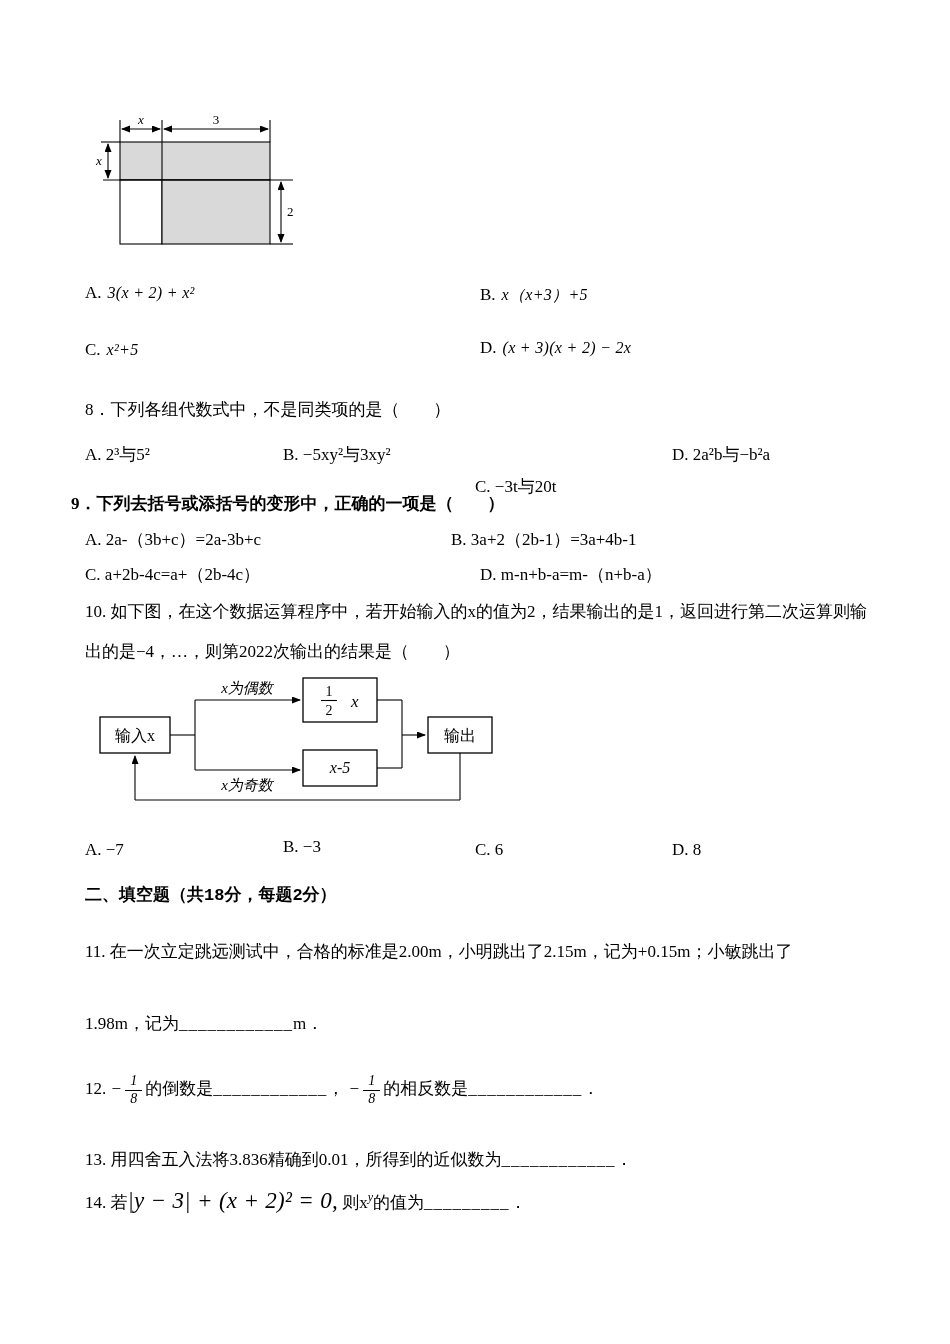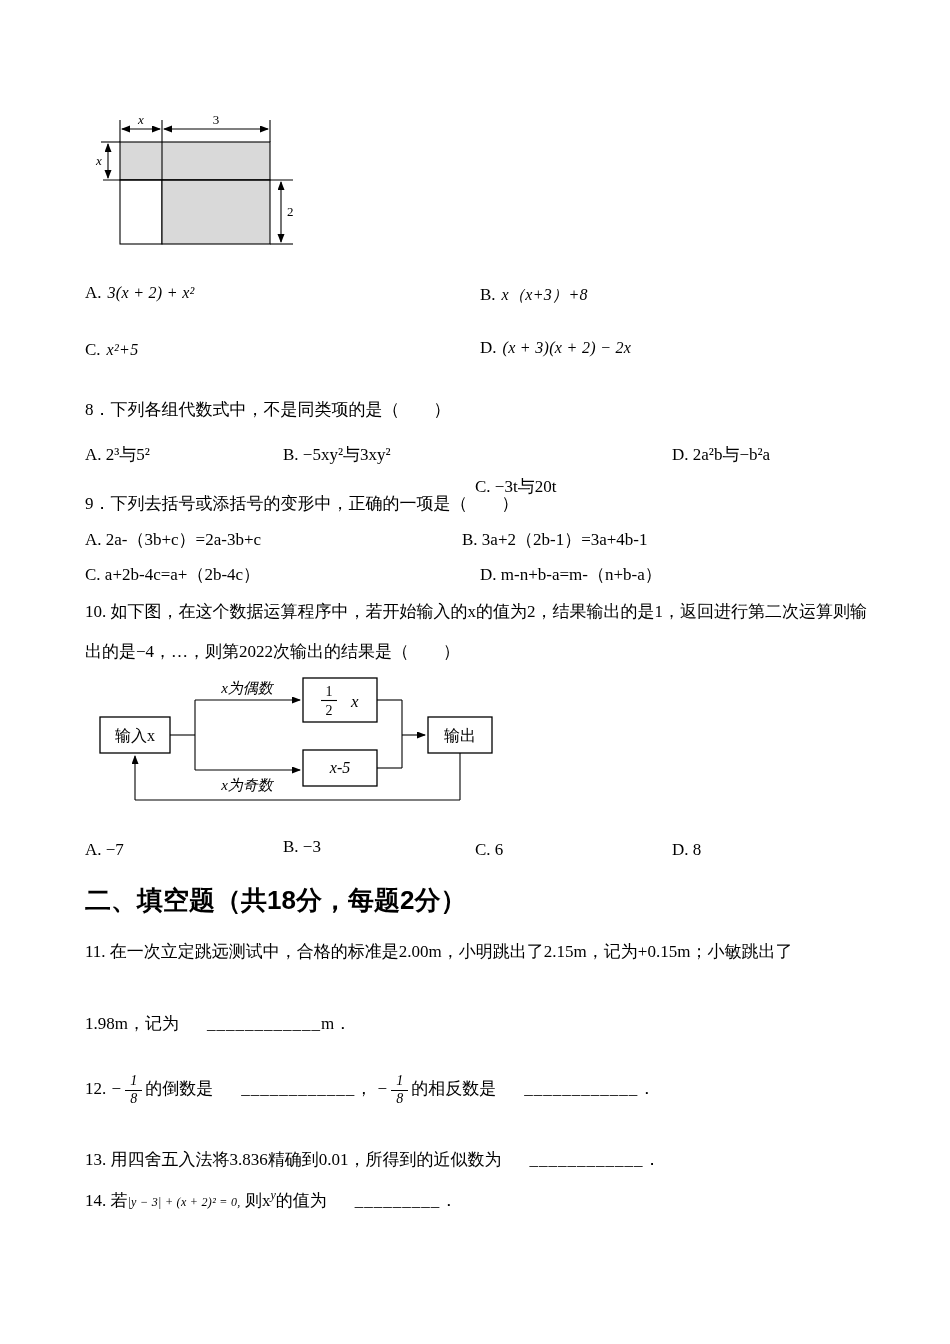--- a/index.html
+++ b/index.html
@@ -6,22 +6,22 @@
   html,body { background:#fff; }
   body {
     width:950px; height:1344px; position:relative;
     font-family:"Liberation Serif","DejaVu Serif",serif;
     font-size:17px; color:#000;
   }
   .abs { position:absolute; }
   .mexpr { font-style:italic; font-size:16px; letter-spacing:0.3px; }
   .optlabel { font-style:normal; margin-right:6px; }
   .stem { line-height:2.35; }
-  .section-title { font-weight:bold; font-size:26px; font-family:Liberation Sans, sans-serif; }
-  .blank { letter-spacing:1px;padding-left:28px; }
+  .section-title { font-weight:bold; font-size:17px; font-family:Liberation Mono, monospace; }
+  .blank { letter-spacing:1px; }
   .frac {
     display:inline-flex; flex-direction:column; align-items:center;
     vertical-align:middle; line-height:1.05; font-size:14px;
     font-style:italic; margin:0 3px;
   }
   .frac .fnum { border-bottom:1.2px solid #000; padding:0 5px 1px; }
   .frac .fden { padding-top:1px; }
   sup { font-size:12px; font-style:italic; }
   svg text { font-family:"Liberation Serif","DejaVu Serif",serif; }
   svg .box { fill:#fff; stroke:#000; stroke-width:1.3; }
@@ -64,38 +64,38 @@
   <text x="1" y="53" font-size="13" font-style="italic">x</text>
 
   <line class="ln" x1="186" y1="70" x2="186" y2="130" marker-start="url(#ah)" marker-end="url(#ahe)"></line>
   <text x="192" y="104" font-size="13">2</text>
 </svg>
 
 <div class="abs" style="left:85px; top:283px;">
   <span class="optlabel">A.</span><span class="mexpr">3(x + 2) + x²</span>
 </div>
 <div class="abs" style="left:480px; top:285px;">
-  <span class="optlabel">B.</span><span class="mexpr">x（x+3）+8</span>
+  <span class="optlabel">B.</span><span class="mexpr">x（x+3）+5</span>
 </div>
 <div class="abs" style="left:85px; top:340px;">
   <span class="optlabel">C.</span><span class="mexpr">x²+5</span>
 </div>
 <div class="abs" style="left:480px; top:338px;">
   <span class="optlabel">D.</span><span class="mexpr">(x + 3)(x + 2) − 2x</span>
 </div>
 
 <div class="abs" style="left:85px; top:398px;">8．下列各组代数式中，不是同类项的是（　　）</div>
 <div class="abs" style="left:85px;  top:443px;">A. 2³与5²</div>
 <div class="abs" style="left:283px; top:443px;">B. −5xy²与3xy²</div>
 <div class="abs" style="left:475px; top:443px;margin-top:32px;">C. −3t与20t</div>
 <div class="abs" style="left:672px; top:443px;text-align:right;">D. 2a²b与−b²a</div>
 
-<div class="abs" style="left:85px; top:492px;">9．下列去括号或添括号的变形中，正确的一项是（　　）</div>
+<div class="abs" style="left:71px; top:492px;font-weight:bold;">9．下列去括号或添括号的变形中，正确的一项是（　　）</div>
 <div class="abs" style="left:85px;  top:528px;">A. 2a-（3b+c）=2a-3b+c</div>
-<div class="abs" style="left:462px; top:528px;">B. 3a+2（2b-1）=3a+4b-1</div>
+<div class="abs" style="left:451px; top:528px;">B. 3a+2（2b-1）=3a+4b-1</div>
 <div class="abs" style="left:85px;  top:563px;">C. a+2b-4c=a+（2b-4c）</div>
 <div class="abs" style="left:480px; top:563px;">D. m-n+b-a=m-（n+b-a）</div>
 
 <div class="abs stem" style="left:85px; top:592px; width:795px;">10. 如下图，在这个数据运算程序中，若开始输入的x的值为2，结果输出的是1，返回进行第二次运算则输出的是−4，…，则第2022次输出的结果是（　　）</div>
 
 <svg class="abs" style="left:95px; top:662px;" width="430" height="152" viewBox="0 0 430 152">
 
   <line class="ln" x1="75" y1="73" x2="100" y2="73"></line>
   <line class="ln" x1="100" y1="38" x2="100" y2="108"></line>
   <line class="ln" x1="100" y1="38" x2="205" y2="38" marker-end="url(#ahe)"></line>
@@ -145,14 +145,14 @@
       <span class="fnum">1</span>
       <span class="fden">8</span>
     </span><span>的相反数是</span><span class="blank">____________</span><span>．</span>
 </div>
 
 <div class="abs" style="left:85px; top:1148px;">
   <span>13. 用四舍五入法将3.836精确到0.01，所得到的近似数为</span><span class="blank">____________</span><span>．</span>
 </div>
 
 <div class="abs" style="left:85px; top:1188px;">
-  <span>14. 若</span><span class="mexpr" style="font-size:12px;">|y − 3| + (x + 2)² = 0,</span><span> 则x</span><sup>y</sup><span>的值为</span><span class="blank">_________</span><span>．</span>
+  <span>14. 若</span><span class="mexpr" style="font-size:23px;">|y − 3| + (x + 2)² = 0,</span><span> 则x</span><sup>y</sup><span>的值为</span><span class="blank">_________</span><span>．</span>
 </div>
 
 </body></html>

